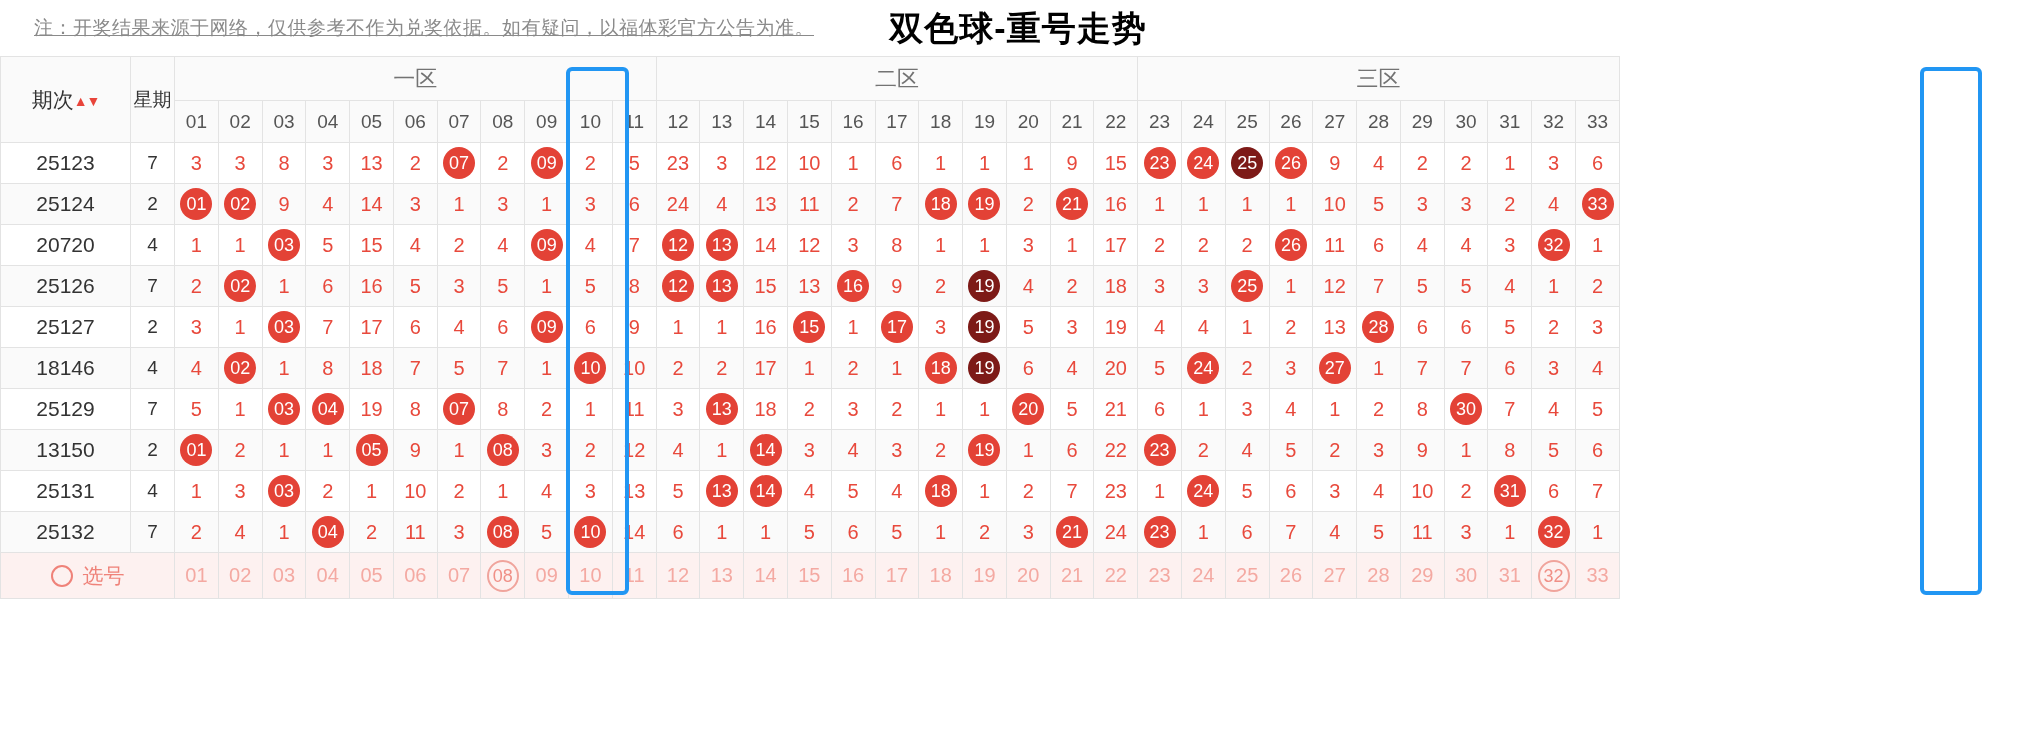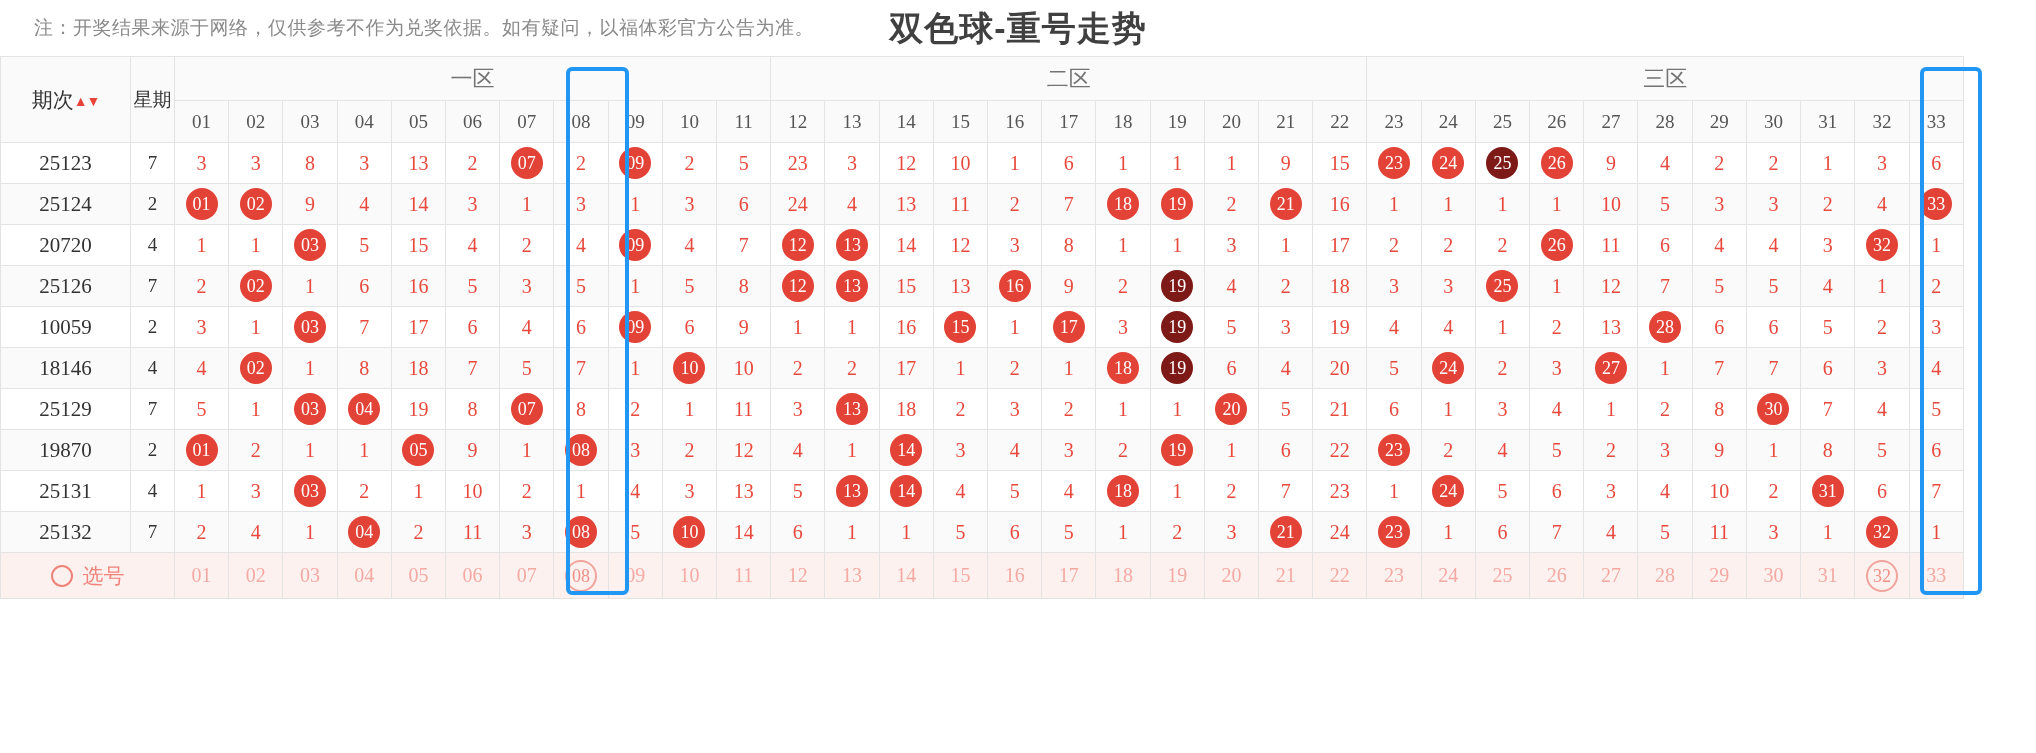--- a/index.html
+++ b/index.html
@@ -20,40 +20,40 @@
     height: 56px;
     display: flex;
     align-items: center;
     padding-left: 34px;
   }
   .note {
     font-size: 19px;
     color: #8a8a8a;
     letter-spacing: 0.5px;
     white-space: nowrap;
+    text-decoration: underline;
   }
   .page-title {
     position: absolute;
     left: 0; right: 0;
     top: 6px;
     text-align: center;
     font-size: 34px;
     font-weight: bold;
-    color: #404040;
+    color: #000000;
     letter-spacing: 1px;
     pointer-events: none;
   }
 
   
   table.grid {
     border-collapse: collapse;
     table-layout: fixed;
-    width: 1964px;
+    width: 1620px;
     font-size: 20px;
-    font-family: Liberation Serif, serif;
   }
   table.grid th, table.grid td {
     border: 1px solid #e3e3e3;
     text-align: center;
     padding: 0;
     vertical-align: middle;
   }
   .col-issue { width: 130px; }
   .col-week  { width: 44px; }
   .col-num   { width: 58px; }
@@ -362,21 +362,21 @@
           <td class="col-num cell">1</td>
           <td class="col-num cell">12</td>
           <td class="col-num cell">7</td>
           <td class="col-num cell">5</td>
           <td class="col-num cell">5</td>
           <td class="col-num cell">4</td>
           <td class="col-num cell">1</td>
           <td class="col-num cell">2</td>
         </tr>
         <tr>
-          <td class="col-issue issue">10059</td>
+          <td class="col-issue issue">25127</td>
           <td class="col-week week">2</td>
           <td class="col-num cell">3</td>
           <td class="col-num cell">1</td>
           <td class="col-num cell"><span class="ball">03</span></td>
           <td class="col-num cell">7</td>
           <td class="col-num cell">17</td>
           <td class="col-num cell">6</td>
           <td class="col-num cell">4</td>
           <td class="col-num cell">6</td>
           <td class="col-num cell"><span class="ball">09</span></td>
@@ -473,21 +473,21 @@
           <td class="col-num cell">4</td>
           <td class="col-num cell">1</td>
           <td class="col-num cell">2</td>
           <td class="col-num cell">8</td>
           <td class="col-num cell"><span class="ball">30</span></td>
           <td class="col-num cell">7</td>
           <td class="col-num cell">4</td>
           <td class="col-num cell">5</td>
         </tr>
         <tr>
-          <td class="col-issue issue">19870</td>
+          <td class="col-issue issue">13150</td>
           <td class="col-week week">2</td>
           <td class="col-num cell"><span class="ball">01</span></td>
           <td class="col-num cell">2</td>
           <td class="col-num cell">1</td>
           <td class="col-num cell">1</td>
           <td class="col-num cell"><span class="ball">05</span></td>
           <td class="col-num cell">9</td>
           <td class="col-num cell">1</td>
           <td class="col-num cell"><span class="ball">08</span></td>
           <td class="col-num cell">3</td>

